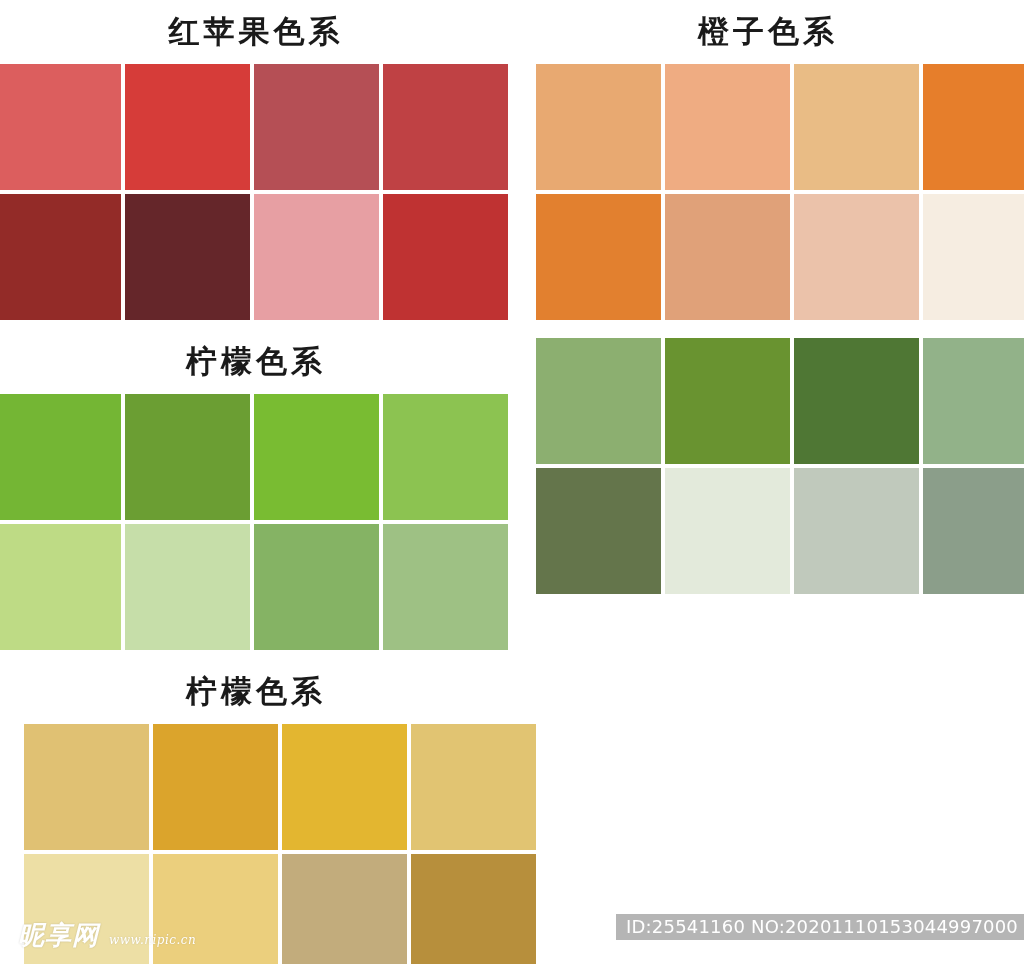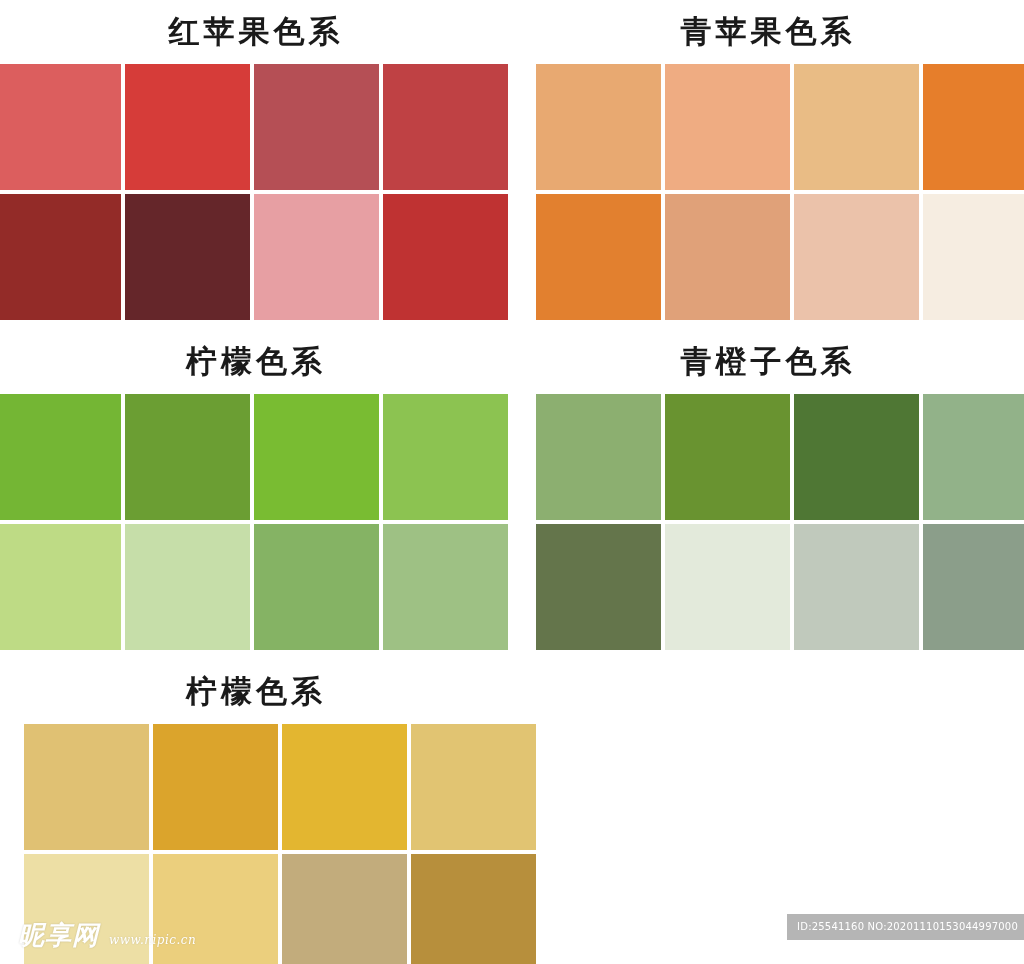--- a/index.html
+++ b/index.html
@@ -109,21 +109,21 @@
   #id-bar {
     position: absolute;
     right: 0;
     bottom: 24px;
     height: 26px;
     line-height: 26px;
     padding: 0 6px 0 10px;
     background: rgba(120,120,120,0.55);
     color: #ffffff;
     font-family: "DejaVu Sans", "Liberation Sans", sans-serif;
-    font-size: 10px;
+    font-size: 18px;
     letter-spacing: 0.2px;
     white-space: nowrap;
   }
 </style>
 </head>
 <body>
 
 <div id="board">
     <div class="palette col-left row-1">
       <div class="palette-title">红苹果色系</div>
@@ -132,21 +132,21 @@
         <div class="swatch" style="background: rgb(214, 60, 57);"></div>
         <div class="swatch" style="background: rgb(181, 79, 85);"></div>
         <div class="swatch" style="background: rgb(191, 65, 68);"></div>
         <div class="swatch" style="background: rgb(147, 43, 40);"></div>
         <div class="swatch" style="background: rgb(101, 38, 42);"></div>
         <div class="swatch" style="background: rgb(231, 159, 163);"></div>
         <div class="swatch" style="background: rgb(191, 50, 50);"></div>
       </div>
     </div>
     <div class="palette col-right row-1">
-      <div class="palette-title">青苹果色系</div>
+      <div class="palette-title">橙子色系</div>
       <div class="swatch-grid">
         <div class="swatch" style="background: rgb(232, 169, 113);"></div>
         <div class="swatch" style="background: rgb(239, 172, 130);"></div>
         <div class="swatch" style="background: rgb(233, 188, 133);"></div>
         <div class="swatch" style="background: rgb(230, 126, 43);"></div>
         <div class="swatch" style="background: rgb(226, 128, 47);"></div>
         <div class="swatch" style="background: rgb(224, 161, 121);"></div>
         <div class="swatch" style="background: rgb(235, 194, 170);"></div>
         <div class="swatch" style="background: rgb(246, 237, 225);"></div>
       </div>
@@ -158,21 +158,20 @@
         <div class="swatch" style="background: rgb(107, 158, 51);"></div>
         <div class="swatch" style="background: rgb(121, 188, 50);"></div>
         <div class="swatch" style="background: rgb(140, 195, 81);"></div>
         <div class="swatch" style="background: rgb(190, 219, 133);"></div>
         <div class="swatch" style="background: rgb(198, 222, 169);"></div>
         <div class="swatch" style="background: rgb(133, 179, 100);"></div>
         <div class="swatch" style="background: rgb(158, 193, 132);"></div>
       </div>
     </div>
     <div class="palette col-right row-2">
-      <div class="palette-title">青橙子色系</div>
       <div class="swatch-grid">
         <div class="swatch" style="background: rgb(140, 175, 112);"></div>
         <div class="swatch" style="background: rgb(105, 147, 48);"></div>
         <div class="swatch" style="background: rgb(79, 119, 52);"></div>
         <div class="swatch" style="background: rgb(146, 178, 137);"></div>
         <div class="swatch" style="background: rgb(100, 117, 75);"></div>
         <div class="swatch" style="background: rgb(227, 234, 219);"></div>
         <div class="swatch" style="background: rgb(192, 201, 188);"></div>
         <div class="swatch" style="background: rgb(139, 158, 138);"></div>
       </div>

